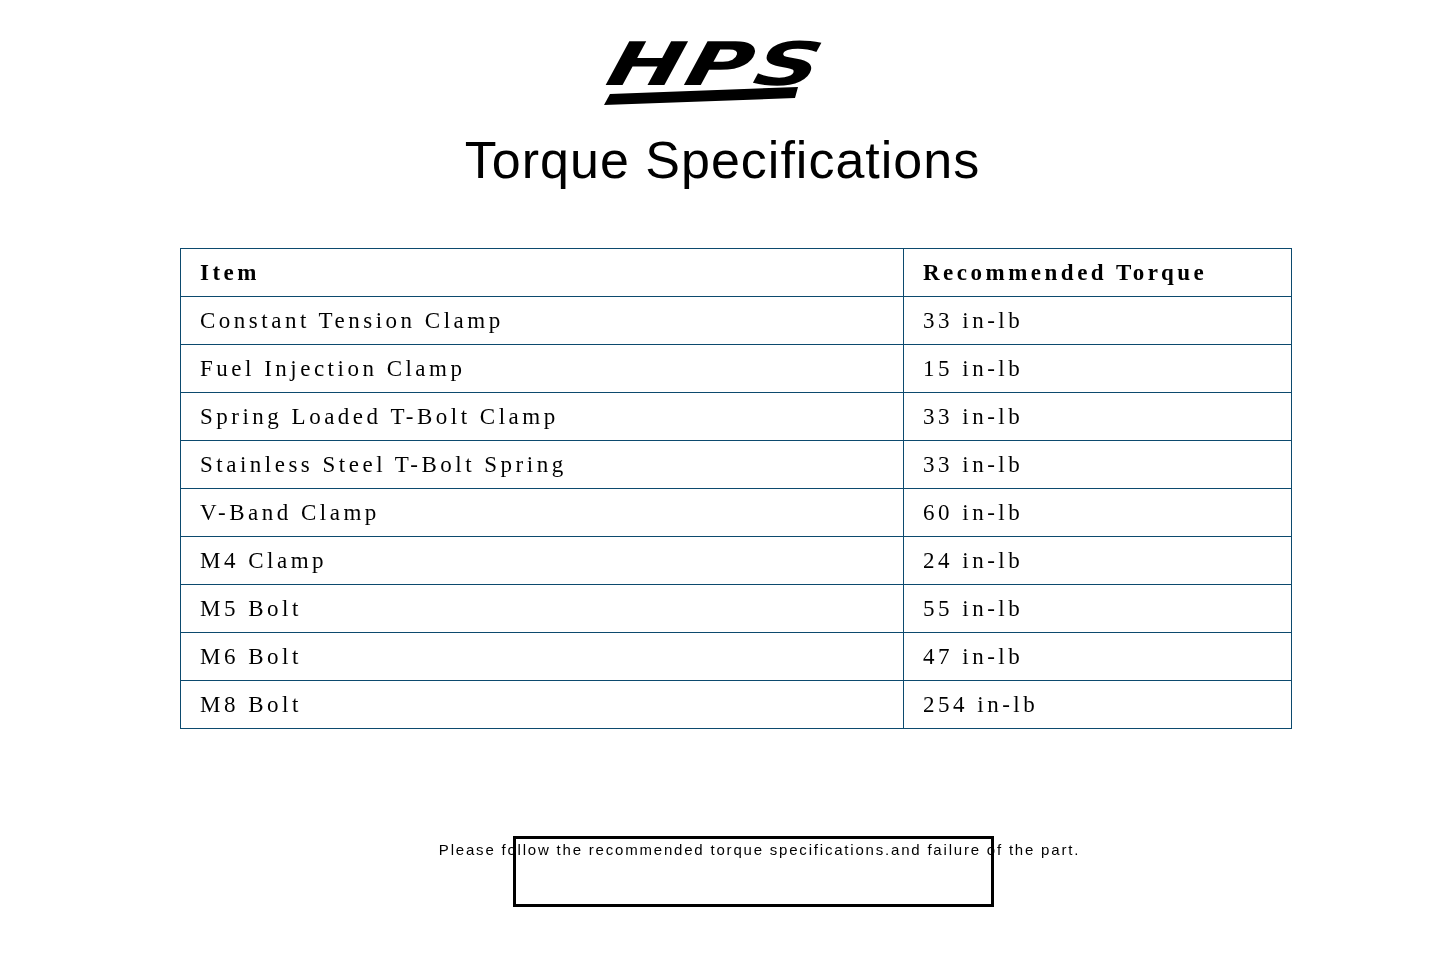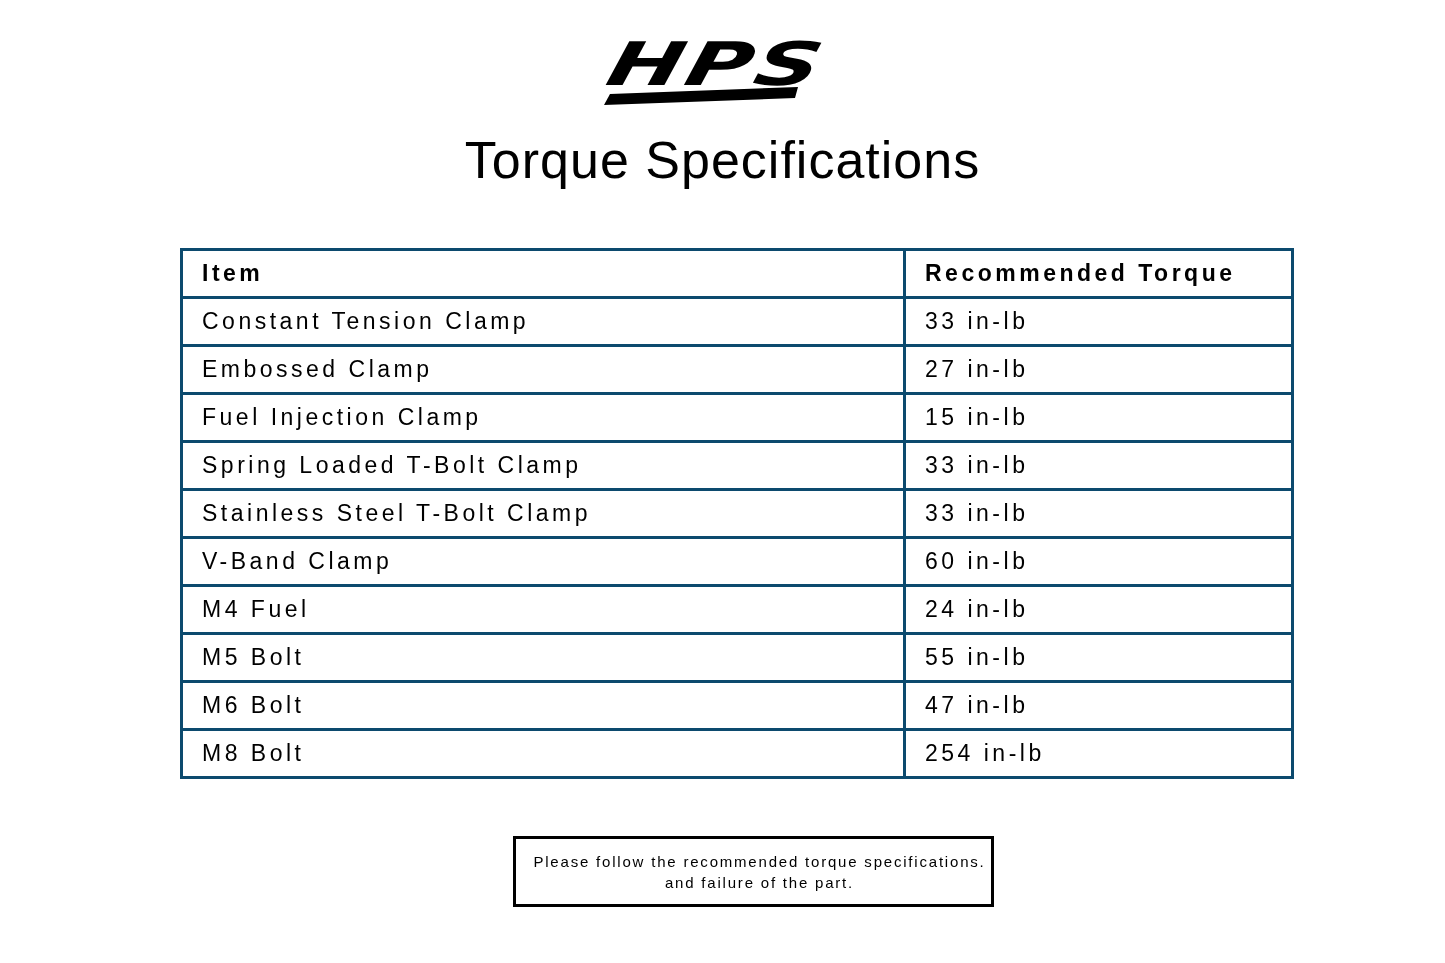--- a/index.html
+++ b/index.html
@@ -33,42 +33,43 @@
   }
   table.spec-table {
     position: absolute;
     left: 180px;
     top: 248px;
     width: 1111px;
     border-collapse: collapse;
     table-layout: fixed;
   }
   .spec-table th, .spec-table td {
-    border: 3px solid #0c4a6e;
+    border: 1px solid #0c4a6e;
     height: 48px;
     padding: 0 8px 0 19px;
     font-size: 23px;
     letter-spacing: 3.5px;
     vertical-align: middle;
     text-align: left;
     white-space: nowrap;
     overflow: hidden;
+    font-family: Liberation Serif, serif;
   }
   .spec-table th { font-weight: bold; }
   .footer-note {
     position: absolute;
     left: 513px;
     top: 836px;
     width: 481px;
     height: 71px;
     border: 3px solid #000000;
     display: flex;
-    flex-direction: column;
+    flex-direction: row;
     justify-content: center;
-    align-items: center;
+    align-items: flex-start;
     text-align: center;
     font-size: 15px;
     letter-spacing: 1.8px;
     line-height: 21px;
     white-space: nowrap;
     padding-left: 12px;
   }
 </style>
 </head>
 <body>
@@ -94,41 +95,37 @@
       <th>Item</th>
       <th>Recommended Torque</th>
     </tr>
   </thead>
   <tbody id="table-body">
       <tr>
         <td>Constant Tension Clamp</td>
         <td>33 in-lb</td>
       </tr>
       <tr>
-        <td>Embossed Clamp</td>
-        <td>27 in-lb</td>
-      </tr>
-      <tr>
         <td>Fuel Injection Clamp</td>
         <td>15 in-lb</td>
       </tr>
       <tr>
         <td>Spring Loaded T-Bolt Clamp</td>
         <td>33 in-lb</td>
       </tr>
       <tr>
-        <td>Stainless Steel T-Bolt Clamp</td>
+        <td>Stainless Steel T-Bolt Spring</td>
         <td>33 in-lb</td>
       </tr>
       <tr>
         <td>V-Band Clamp</td>
         <td>60 in-lb</td>
       </tr>
       <tr>
-        <td>M4 Fuel</td>
+        <td>M4 Clamp</td>
         <td>24 in-lb</td>
       </tr>
       <tr>
         <td>M5 Bolt</td>
         <td>55 in-lb</td>
       </tr>
       <tr>
         <td>M6 Bolt</td>
         <td>47 in-lb</td>
       </tr>

